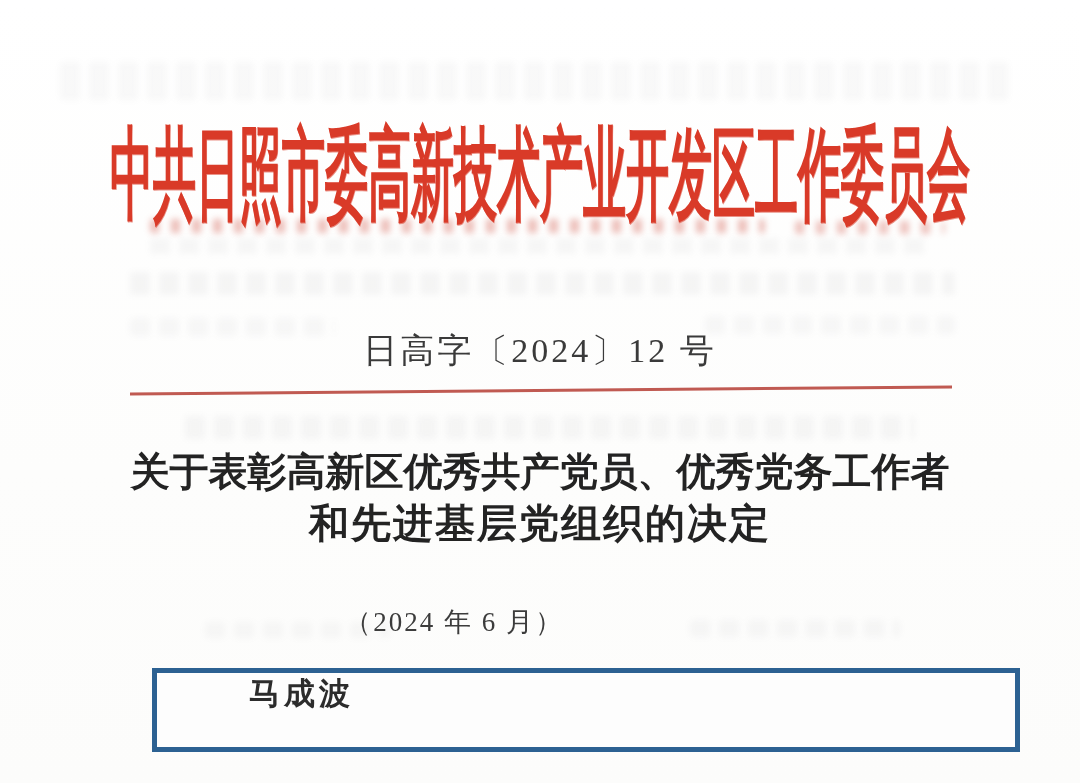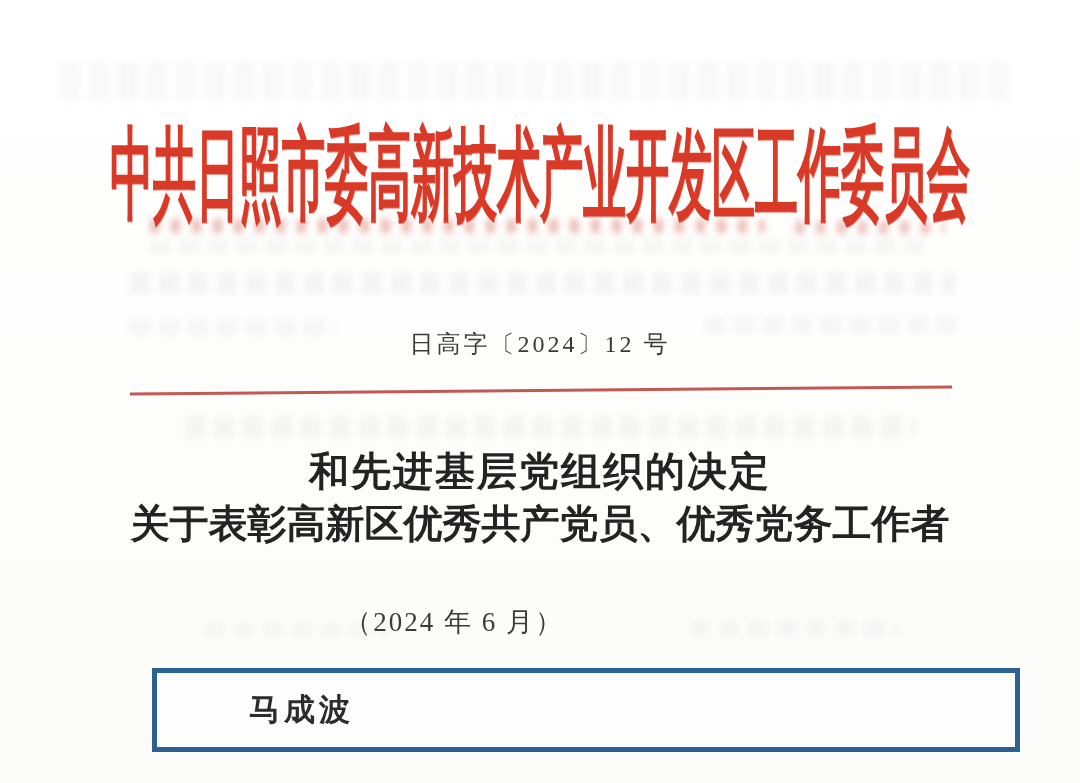--- a/index.html
+++ b/index.html
@@ -46,21 +46,21 @@
     transform: scaleY(2.35);
     transform-origin: top center;
     letter-spacing: 0px;
   }
   .doc-number {
     position: absolute;
     top: 328px;
     left: 0;
     width: 1080px;
     text-align: center;
-    font-size: 24px;
+    font-size: 34px;
     color: #3a3a3a;
     letter-spacing: 3px;
   }
   .red-line {
     position: absolute;
     top: 389px;
     left: 130px;
     width: 822px;
     height: 3px;
     background: #c05a52;
@@ -95,21 +95,21 @@
   }
   .highlight-box {
     position: absolute;
     top: 668px;
     left: 152px;
     width: 766px;
     height: 74px;
     border: 5px solid #2c6192;
     background: #fdfdfd;
     display: flex;
-    align-items: center;
+    align-items: flex-start;
     padding-left: 92px;
     box-sizing: content-box;
   }
   .hb-name {
     font-size: 31px;
     font-weight: 600;
     color: #2c2c2c;
     letter-spacing: 4px;
   }
   .hb-title {
@@ -137,22 +137,22 @@
   <div class="bleed" style="top:622px; left:205px; width:185px; height:16px; opacity:0.10;"></div>
   <div class="bleed" style="top:620px; left:690px; width:210px; height:17px; opacity:0.11;"></div>
 
   <div class="red-header">中共日照市委高新技术产业开发区工作委员会</div>
 
   <div class="doc-number">日高字〔2024〕12 号</div>
 
   <div class="red-line"></div>
 
   <div class="main-title">
+    <div class="line line2">关于表彰高新区优秀共产党员、优秀党务工作者</div>
     <div class="line line3">和先进基层党组织的决定</div>
-    <div class="line line2">关于表彰高新区优秀共产党员、优秀党务工作者</div>
   </div>
 
   <div class="date-line">（2024 年 6 月）</div>
 
   <div class="highlight-box">
     <span class="hb-name">马成波</span>
   </div>
 
 </div>
 

